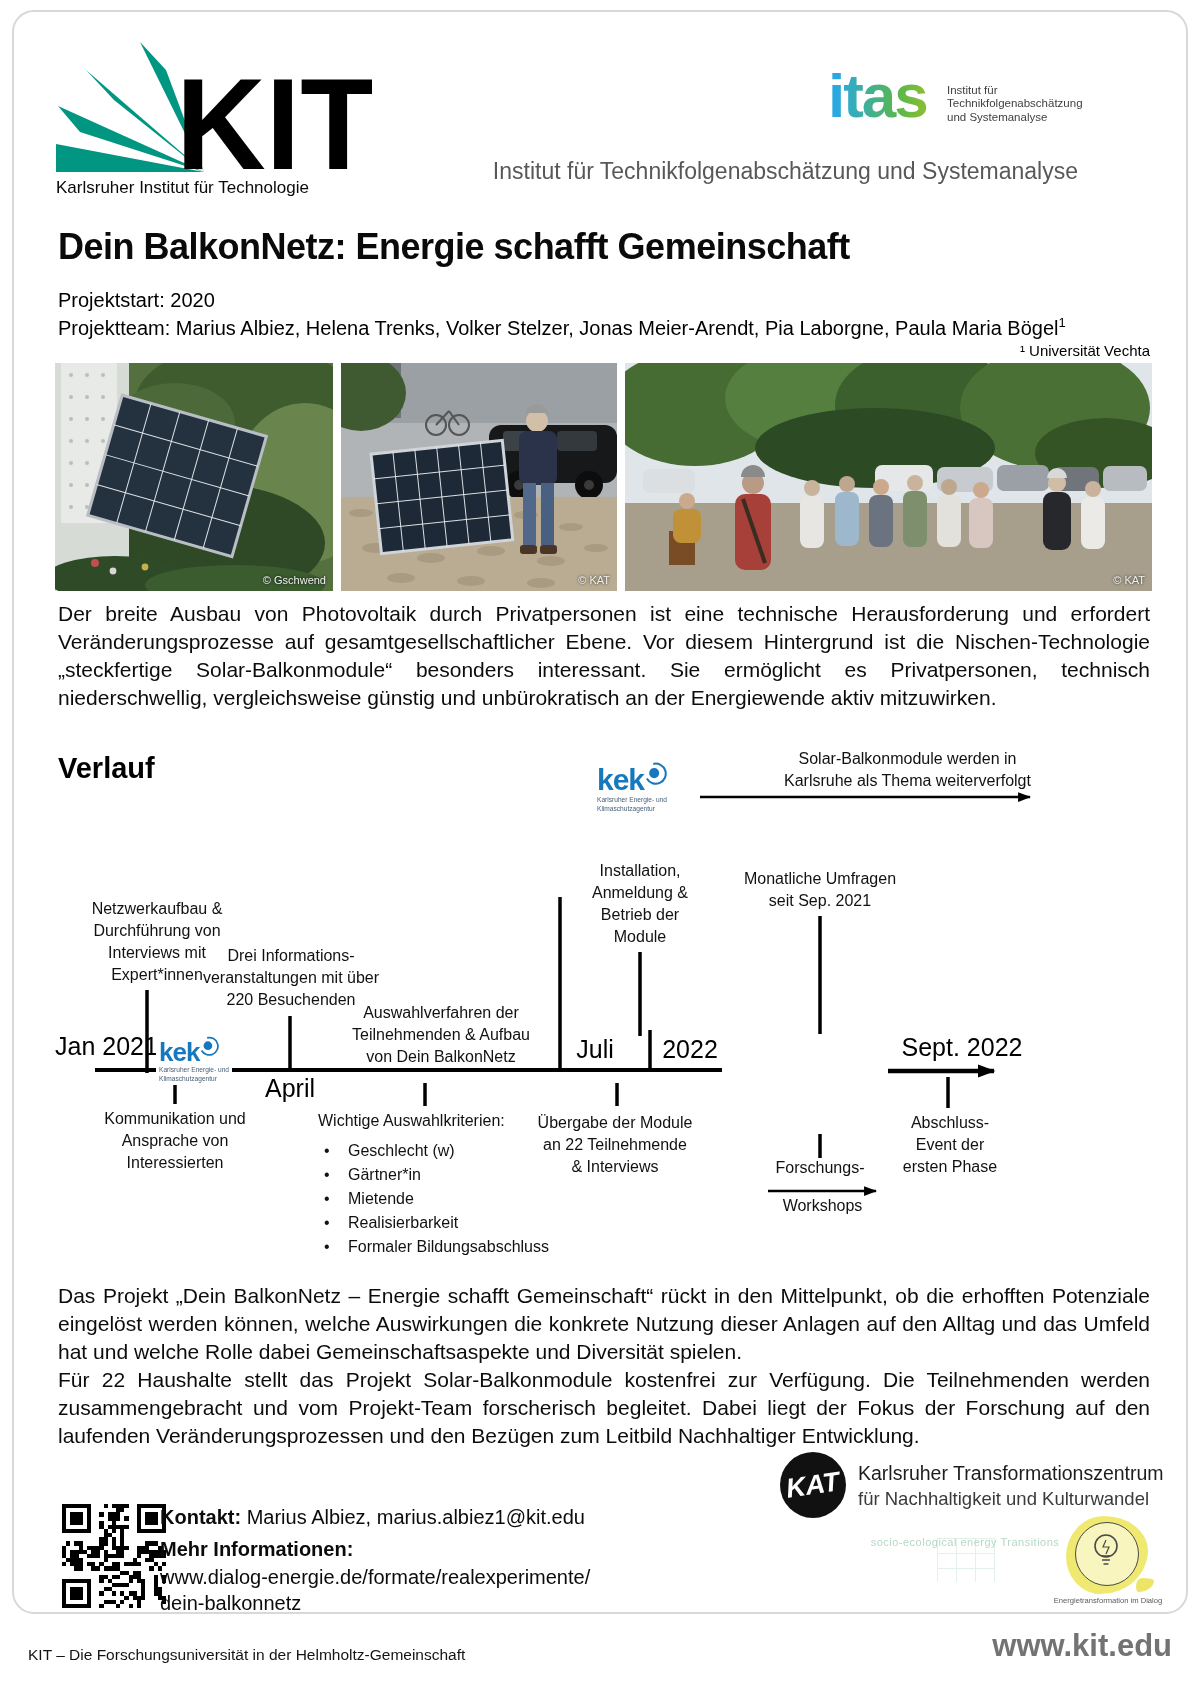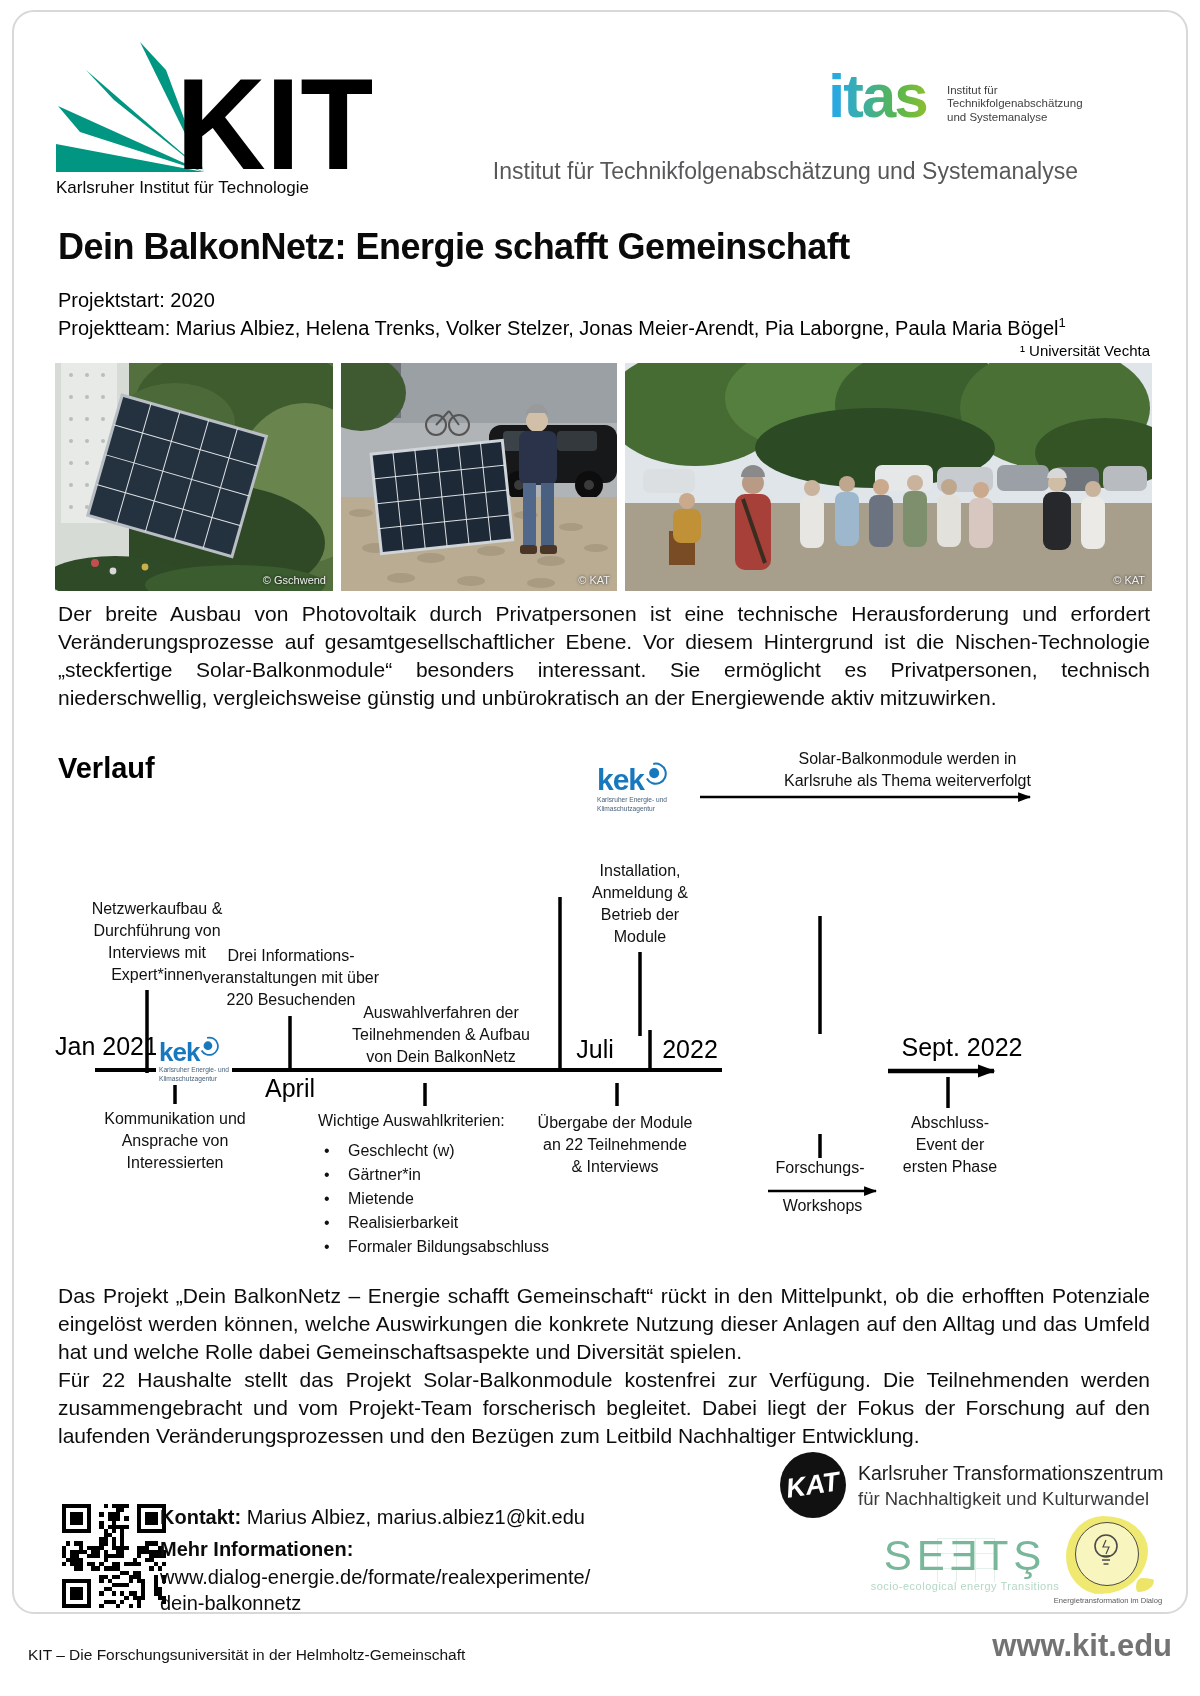--- a/index.html
+++ b/index.html
@@ -323,20 +323,22 @@
 220 Besuchenden</div>
   <div class="tl-label" style="left:341px;width:200px;top:262px;">Auswahlverfahren der
 Teilnehmenden &amp; Aufbau
 von Dein BalkonNetz</div>
   <div class="tl-label" style="left:735px;width:345px;top:8px;">Solar-Balkonmodule werden in
 Karlsruhe als Thema weiterverfolgt</div>
   <div class="tl-label" style="left:570px;width:140px;top:120px;">Installation,
 Anmeldung &amp;
 Betrieb der
 Module</div>
+  <div class="tl-label" style="left:710px;width:220px;top:128px;">Monatliche Umfragen
+seit Sep. 2021</div>
   <div class="tl-label" style="left:75px;width:200px;top:368px;">Kommunikation und
 Ansprache von
 Interessierten</div>
   <div class="tl-label" style="left:515px;width:200px;top:372px;">Übergabe der Module
 an 22 Teilnehmende
 &amp; Interviews</div>
   <div class="tl-label" style="left:872px;width:156px;top:372px;">Abschluss-
 Event der
 ersten Phase</div>
   <div class="tl-label" style="left:745px;width:150px;top:417px;">Forschungs-</div>
@@ -585,21 +587,20 @@
 <div class="c-line c4">dein-balkonnetz</div>
 
 <div class="kat-circle">
   <span class="kat-initials">KAT</span>
 </div>
 <div class="kat-l1">Karlsruher Transformationszentrum</div>
 <div class="kat-l2">für Nachhaltigkeit und Kulturwandel</div>
 
 <div class="seets">
   <div class="seets-grid"></div>
-  <div class="seets-word">SEƎTŞ</div>
   <div class="seets-sub">socio-ecological energy Transitions</div>
 </div>
 
 <div class="dlg">
   <div class="dlg-blob"></div>
   <div class="dlg-ring"></div>
   <svg class="dlg-bulb" viewBox="0 0 36 46">
     <circle cx="18" cy="16" r="11" fill="none" stroke="#4a4a4a" stroke-width="1.6"></circle>
     <path d="M14,26 h8 M14,30 h8 M15.5,34 h5" stroke="#4a4a4a" stroke-width="1.4" fill="none"></path>
     <path d="M18,10 l-3,7 h6 l-3,7" stroke="#4a4a4a" stroke-width="1.2" fill="none"></path>

